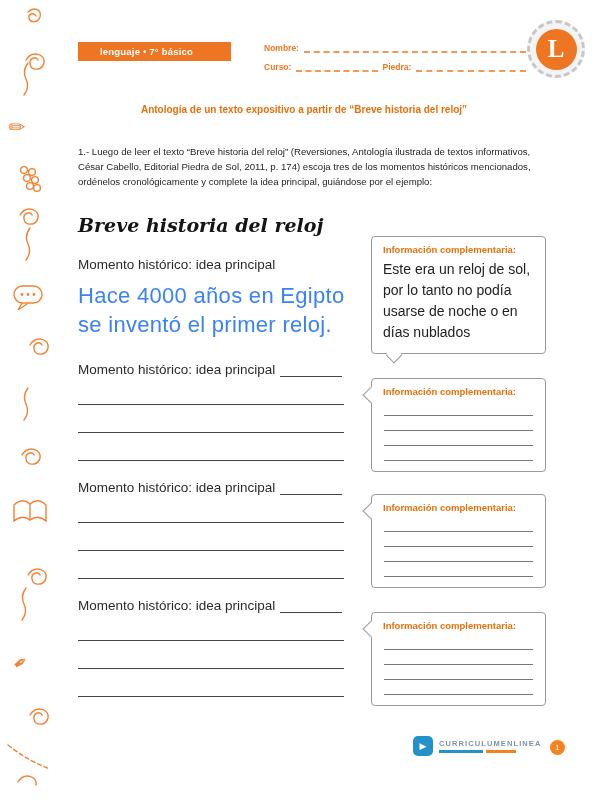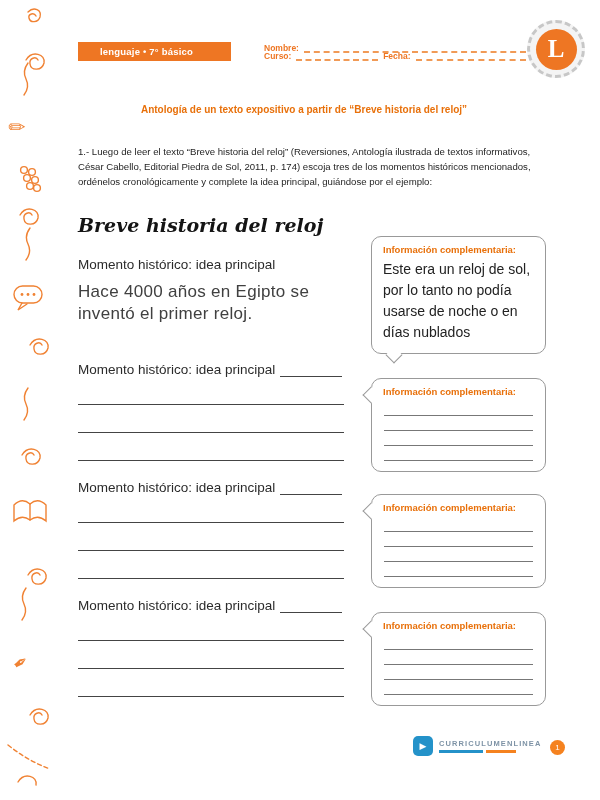--- a/index.html
+++ b/index.html
@@ -8,21 +8,21 @@
   .page { position:relative; width:600px; height:800px; background:#fff; overflow:hidden; }
 
   
   .doodles { position:absolute; left:0; top:0; width:64px; height:800px; }
 
   
   .subject-bar { position:absolute; left:78px; top:42px; width:153px; height:19px;
     background:#EE7623; color:#fff; font-size:9.5px; font-weight:bold; line-height:19px;
     padding-left:22px; letter-spacing:.2px; }
   .name-row, .row2 { position:absolute; left:236px; width:290px; display:flex; align-items:flex-end; gap:5px;padding-left:28px; }
-  .name-row { top:42px; } .row2 { top:50px; }
+  .name-row { top:42px; } .row2 { top:61px; }
   .flabel { color:#EE7623; font-size:8.5px; font-weight:bold; white-space:nowrap; }
   .dash { border-bottom:2px dashed #F19A56; height:11px; }
   .dash.long { flex:1; } .dash.mid { flex:1; } .dash.mid2 { flex:1.35; }
 
   .letter-badge { position:absolute; left:527px; top:20px; width:58px; height:58px; }
   .scallop { width:58px; height:58px; border-radius:50%; border:3px dashed #c7c7c7;
     background:#f4f4f4; display:flex; align-items:center; justify-content:center; }
   .letter-circle { width:41px; height:41px; border-radius:50%; background:#EE7623; color:#fff;
     font-family:"Liberation Serif", serif; font-weight:bold; font-size:25px;
     display:flex; align-items:center; justify-content:center; }
@@ -30,26 +30,26 @@
   
   .title { position:absolute; left:88px; top:104px; width:432px; text-align:center;
     color:#E8700A; font-size:10px; font-weight:bold; }
   .instructions { position:absolute; left:78px; top:144px; width:454px;
     font-size:9.6px; color:#1f1f1f; line-height:1.58; }
 
   
   .story-title { position:absolute; left:78px; top:214px; font-family:"DejaVu Serif", serif;
     font-size:19px; color:#141414;font-style:italic; }
   .ex-label { position:absolute; left:78px; top:257px; font-size:13.5px; color:#2b2b2b; }
-  .ex-answer { position:absolute; left:78px; top:281px; width:288px; font-size:17px;
-    line-height:1.32; color:#404040; letter-spacing:.3px; }
+  .ex-answer { position:absolute; left:78px; top:281px; width:288px; font-size:22px;
+    line-height:1.32; color:#3b82f6; letter-spacing:.3px; }
 
   
   .bubble { position:absolute; left:371px; width:175px; background:#fff;
-    border:1.5px solid #999; border-radius:10px; padding:7px 11px 10px; }
+    border:1.5px solid #999; border-radius:4px; padding:7px 11px 10px; }
   .bubble-title { color:#E8700A; font-size:9.5px; font-weight:bold; margin-bottom:4px; }
   .bubble-text { font-size:14px; line-height:1.5; color:#222; }
   .bubble-line { height:15px; border-bottom:1px solid #777; margin:0 1px; }
   .tail { position:absolute; width:12px; height:12px; background:#fff; }
   .tail-bottom { left:16px; bottom:-7.5px; border-left:1.5px solid #999;
     border-bottom:1.5px solid #999; transform:rotate(-45deg); }
   .tail-left { left:-7.5px; top:10px; border-left:1.5px solid #999;
     border-bottom:1.5px solid #999; transform:rotate(45deg); }
   .bubble-example { top:236px; }
   .bubble-1 { top:378px; } .bubble-2 { top:494px; } .bubble-3 { top:612px; }
@@ -122,21 +122,21 @@
 
   <div class="subject-bar">lenguaje  •  7° básico</div>
 
   <div class="name-row">
     <span class="flabel">Nombre:</span>
     <span class="dash long"></span>
   </div>
   <div class="row2">
     <span class="flabel">Curso:</span>
     <span class="dash mid"></span>
-    <span class="flabel">Fecha:</span>
+    <span class="flabel">Piedra:</span>
     <span class="dash mid2"></span>
   </div>
 
   <div class="letter-badge">
     <div class="scallop">
       <div class="letter-circle">L</div>
     </div>
   </div>
 
   <div class="title">Antología de un texto expositivo a partir de “Breve historia del reloj”</div>

